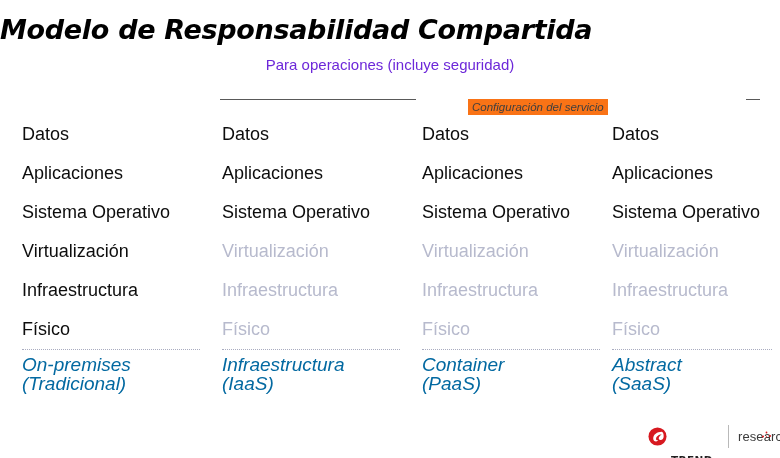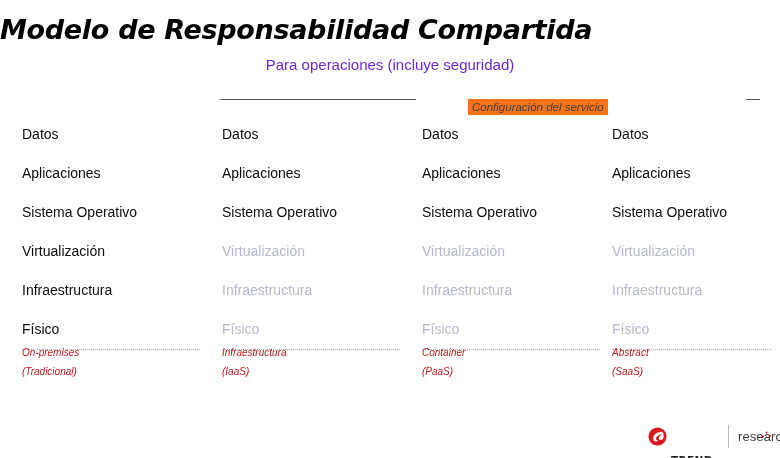--- a/index.html
+++ b/index.html
@@ -74,41 +74,41 @@
   }
 
   
   .stack-column {
     position: absolute;
     top: 115px;
   }
   .layer-row {
     height: 39px;
     line-height: 39px;
-    font-size: 14px;
+    font-size: 18px;
     white-space: nowrap;
     color: #0d0d0d;
   }
   .layer-row.dim {
     color: #b7bacd;
   }
 
   .col-divider {
     position: absolute;
     top: 349px;
     height: 0px;
     border-top: 1px dotted #a9acc0;
   }
 
   .col-caption {
     position: absolute;
-    top: 344px;
-    font-size: 10px;
+    top: 356px;
+    font-size: 19px;
     font-style: italic;
-    color: #b91c1c;
+    color: #0369a1;
     line-height: 18.5px;
     white-space: nowrap;
   }
 
   
   #logo-group {
     position: absolute;
     left: 648px;
     top: 424px;
     width: 124px;

